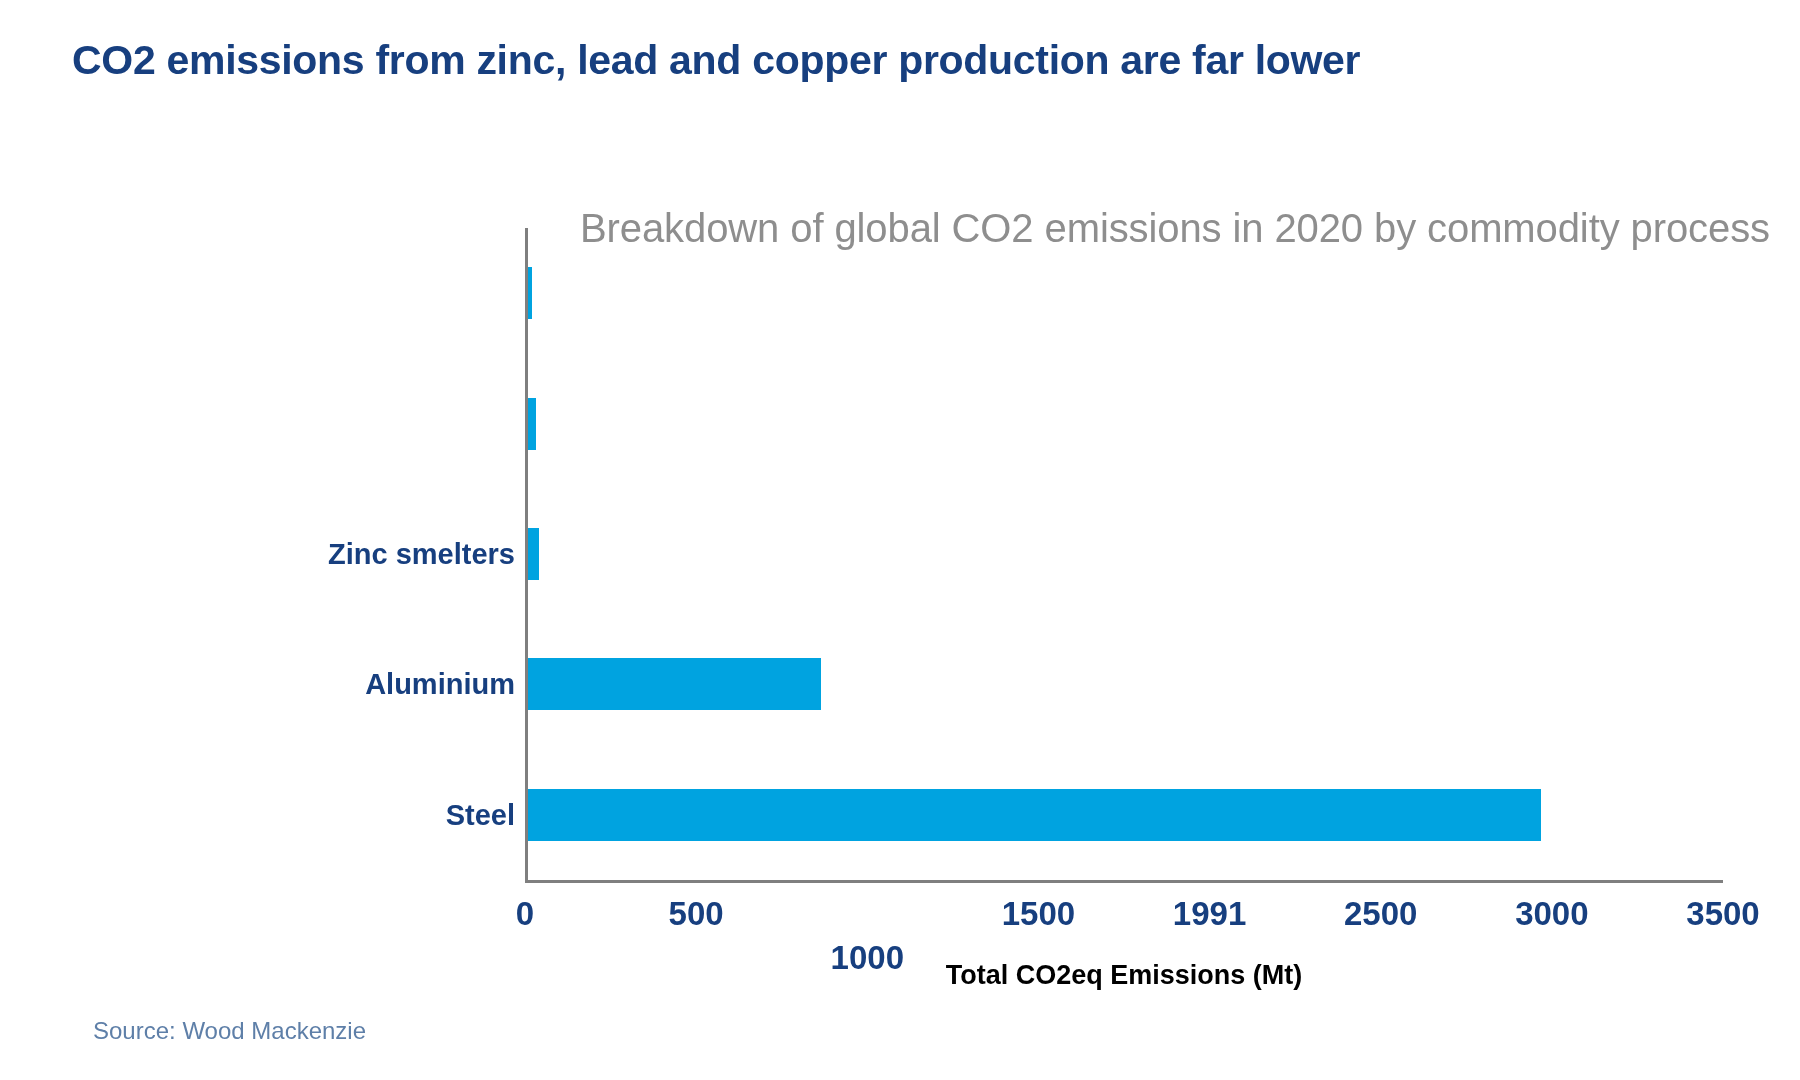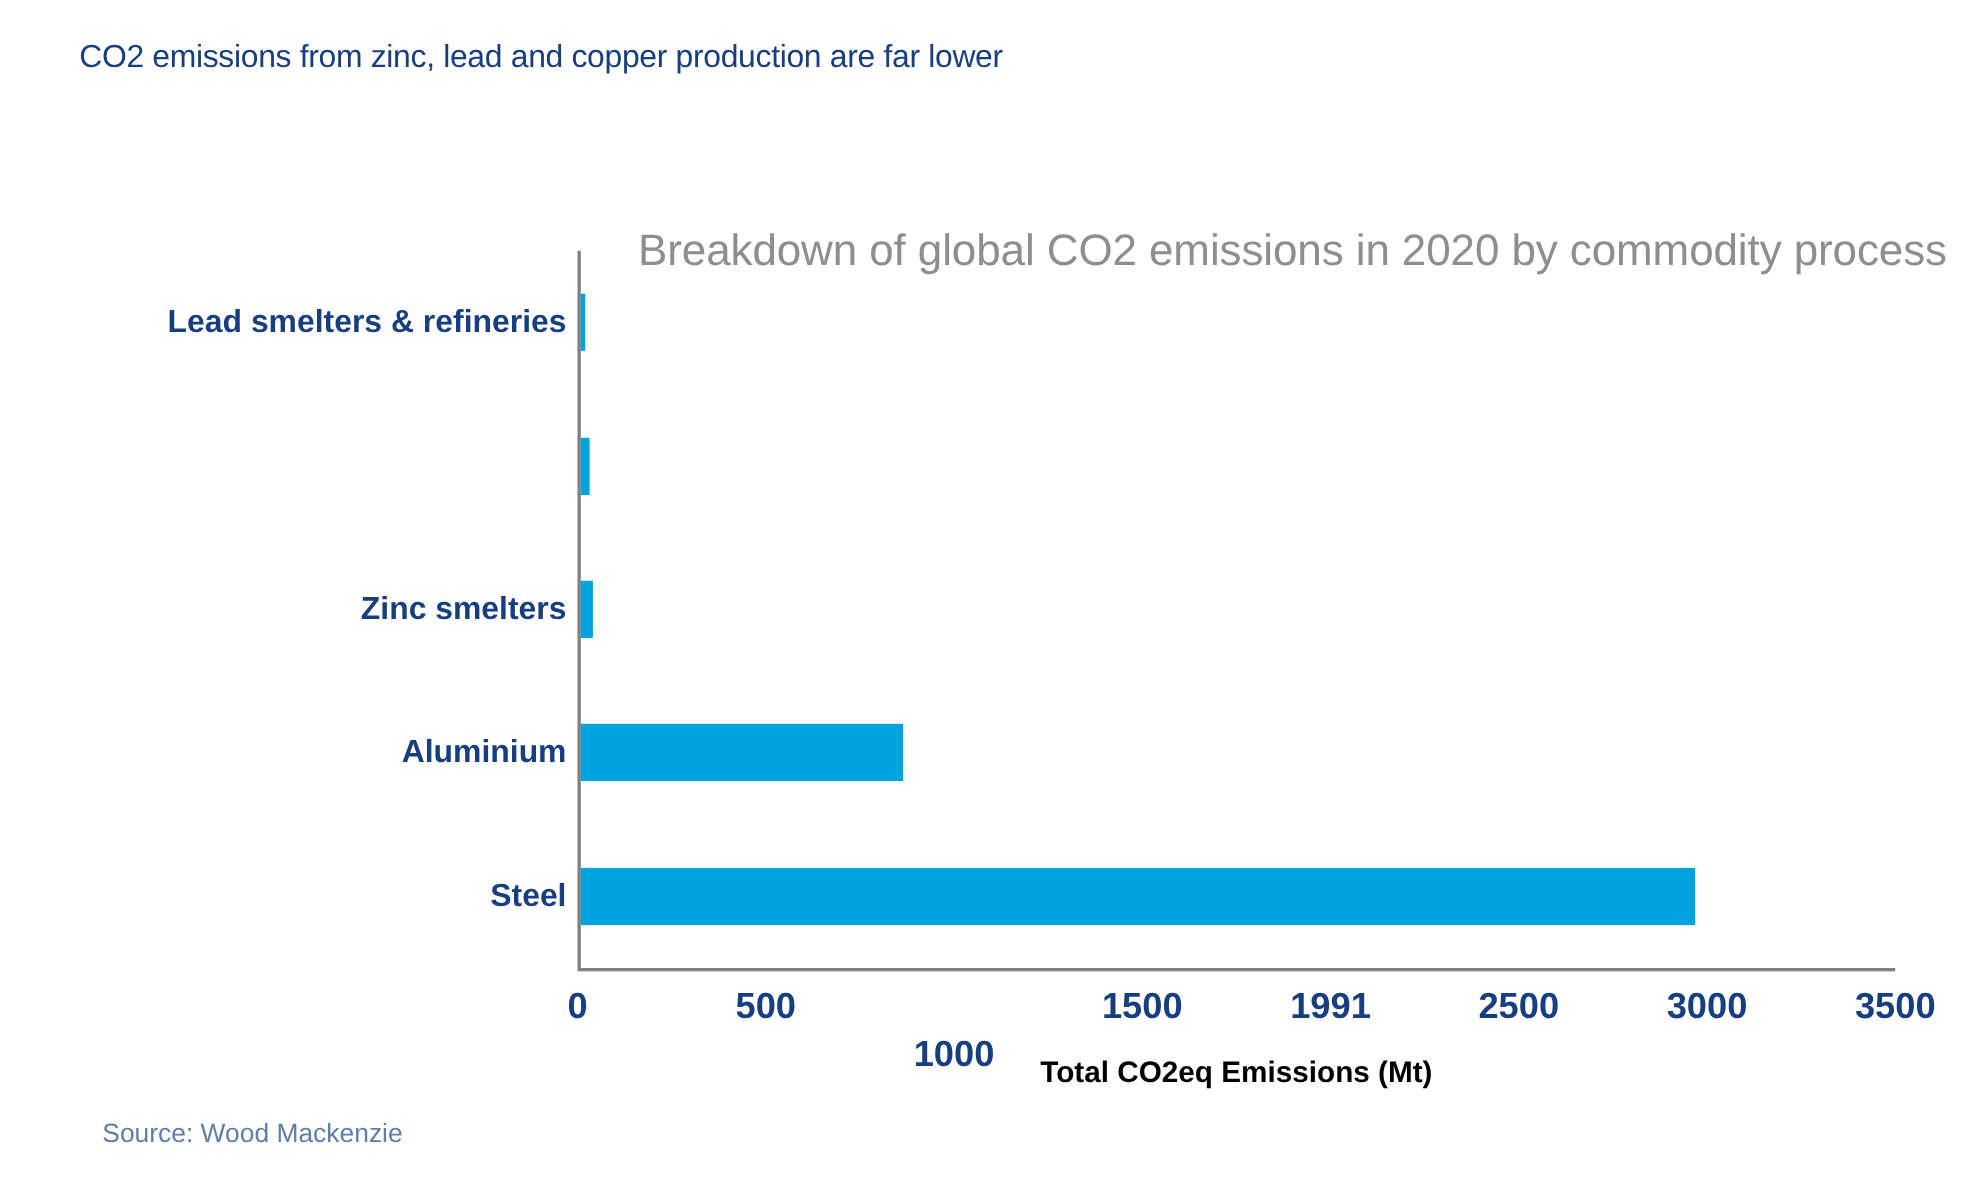--- a/index.html
+++ b/index.html
@@ -16,22 +16,22 @@
     overflow: hidden;
   }
 
   
   #headline {
     position: absolute;
     left: 72px;
     top: 34px;
     width: 1640px;
     color: #173F7F;
-    font-size: 29px;
-    font-weight: normal;
+    font-size: 41px;
+    font-weight: bold;
     line-height: 1.28;
     letter-spacing: -0.3px;
   }
   #headline .line { display: block; white-space: nowrap; }
 
   
   #chart-area {
     position: absolute;
     left: 0;
     top: 0;
@@ -150,21 +150,20 @@
 
   <div id="y-axis-line"></div>
   <div id="x-axis-line"></div>
 
   <div id="plot">
     
   </div>
 
   <div id="x-axis-title">Total CO2eq Emissions (Mt)</div>
 <div class="cat-row" style="top: 228px; height: 130.4px;">
-      <div class="cat-label">Lead smelters &amp; refineries</div>
       <div class="bar" style="width: 4.10743px; background: rgb(0, 163, 224);"></div>
     </div>
     <div class="cat-row" style="top: 358.4px; height: 130.4px;">
       <div class="bar" style="width: 8.21486px; background: rgb(0, 163, 224);"></div>
     </div>
     <div class="cat-row" style="top: 488.8px; height: 130.4px;">
       <div class="cat-label">Zinc smelters</div>
       <div class="bar" style="width: 10.9531px; background: rgb(0, 163, 224);"></div>
     </div>
     <div class="cat-row" style="top: 619.2px; height: 130.4px;">

